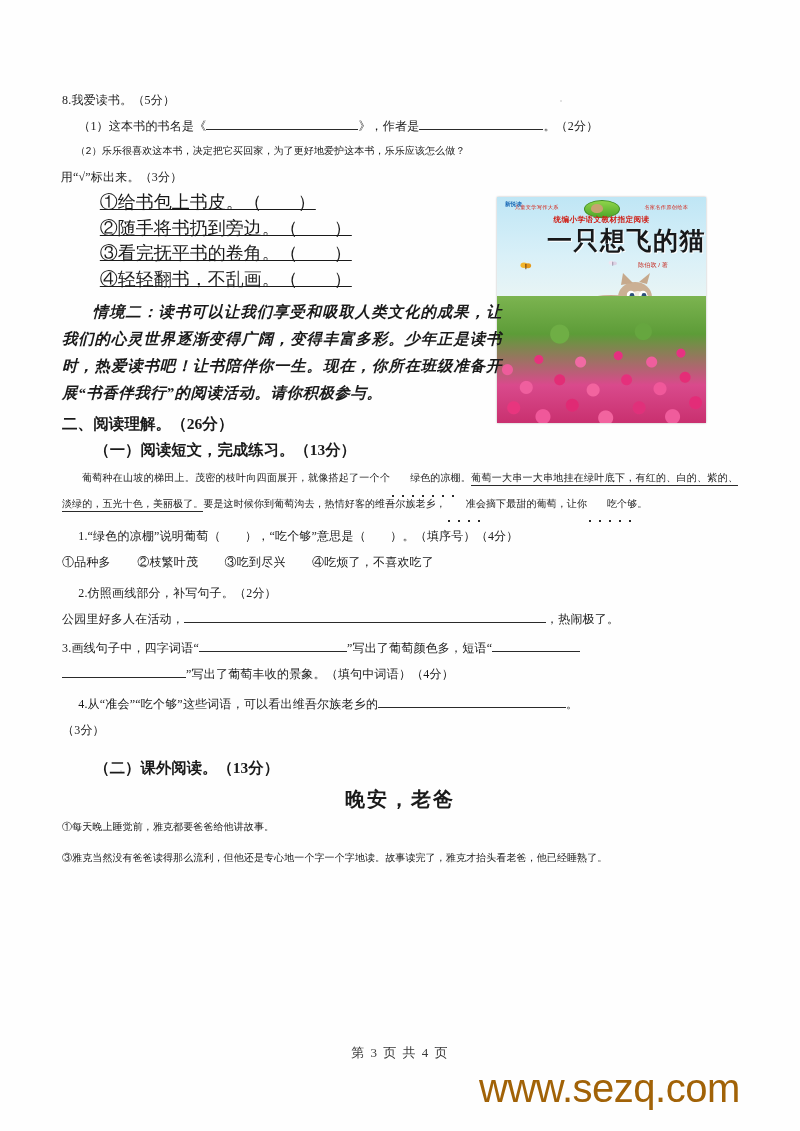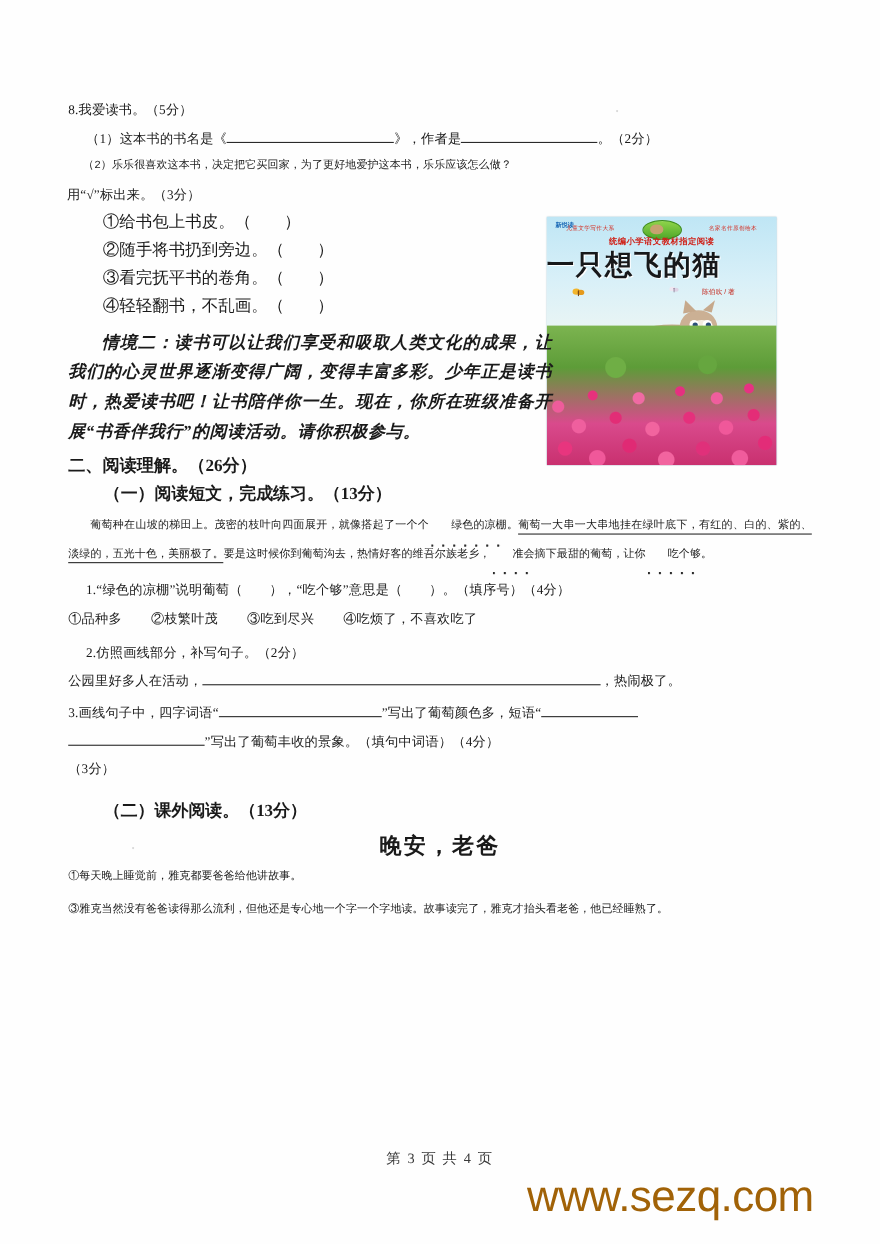--- a/index.html
+++ b/index.html
@@ -91,24 +91,25 @@
     position: absolute;
     left: 0.18em;
     right: 0.18em;
     bottom: -5px;
     height: 2px;
     background-image: radial-gradient(circle at 1px 1px, #2a2a2a 1.1px, transparent 1.3px);
     background-size: 1em 2px;
     background-repeat: repeat-x;
   }
   .opt-row {
-    font-size: 15px;
+    font-size: 18px;
     line-height: 25.5px;
     padding-left: 2.1em;
     white-space: nowrap;
+    text-decoration: underline;
   }
   .opt-gap { display: inline-block; width: 2.2em; }
 
   .story-title {
     text-align: center;
     font-weight: 700;
     font-size: 20px;
     line-height: 28px;
     letter-spacing: 2px;
     margin-top: 4px;
@@ -153,21 +154,21 @@
     background: #c7a270;
   }
   .bk-sub {
     position: absolute; top: 18px; left: 0; width: 100%;
     text-align: center; font-size: 7.6px; color: #cf1f16; font-weight: 700;
     letter-spacing: 0.4px;
     font-family: "Liberation Sans", sans-serif;
   }
   .bk-title {
     position: absolute; top: 27px; left: 0; width: 100%;
-    text-align: left;
+    text-align: right;
     font-size: 25px; font-weight: 700; color: #17181a;
     letter-spacing: 1.5px;
     font-family: "Liberation Serif", serif;
     text-shadow: 1px 1px 0 #ffffff;
   }
   .bk-author {
     position: absolute; top: 64px; right: 38px;
     font-size: 6.2px; color: #c4241a;
     font-family: "Liberation Sans", sans-serif;
   }
@@ -321,20 +322,23 @@
       <span>公园里好多人在活动，</span><span class="blank" style="width:362px;"></span><span>，热闹极了。</span>
     </div>
 
     <div class="line" style="margin-top:4px;">
       <span>3.画线句子中，四字词语“</span><span class="blank" style="width:148px;"></span><span>”写出了葡萄颜色多，短语“</span><span class="blank" style="width:88px;"></span>
     </div>
     <div class="line">
       <span class="blank" style="width:124px;"></span><span>”写出了葡萄丰收的景象。（填句中词语）（4分）</span>
     </div>
 
+    <div class="line indent-half" style="margin-top:5px;">
+      <span>4.从“准会”“吃个够”这些词语，可以看出维吾尔族老乡的</span><span class="blank" style="width:188px;"></span><span>。</span>
+    </div>
     <div class="line">（3分）</div>
 
     <div class="sub-title" style="margin-top:12px;">（二）课外阅读。（13分）</div>
 
     <div class="story-title">晚安，老爸</div>
     <div class="para" style="margin-top:2px;">①每天晚上睡觉前，雅克都要爸爸给他讲故事。</div>
     <div class="para" style="margin-top:5px;">③雅克当然没有爸爸读得那么流利，但他还是专心地一个字一个字地读。故事读完了，雅克才抬头看老爸，他已经睡熟了。</div>
   </div>
 
   <div class="footer">第 3 页 共 4 页</div>

